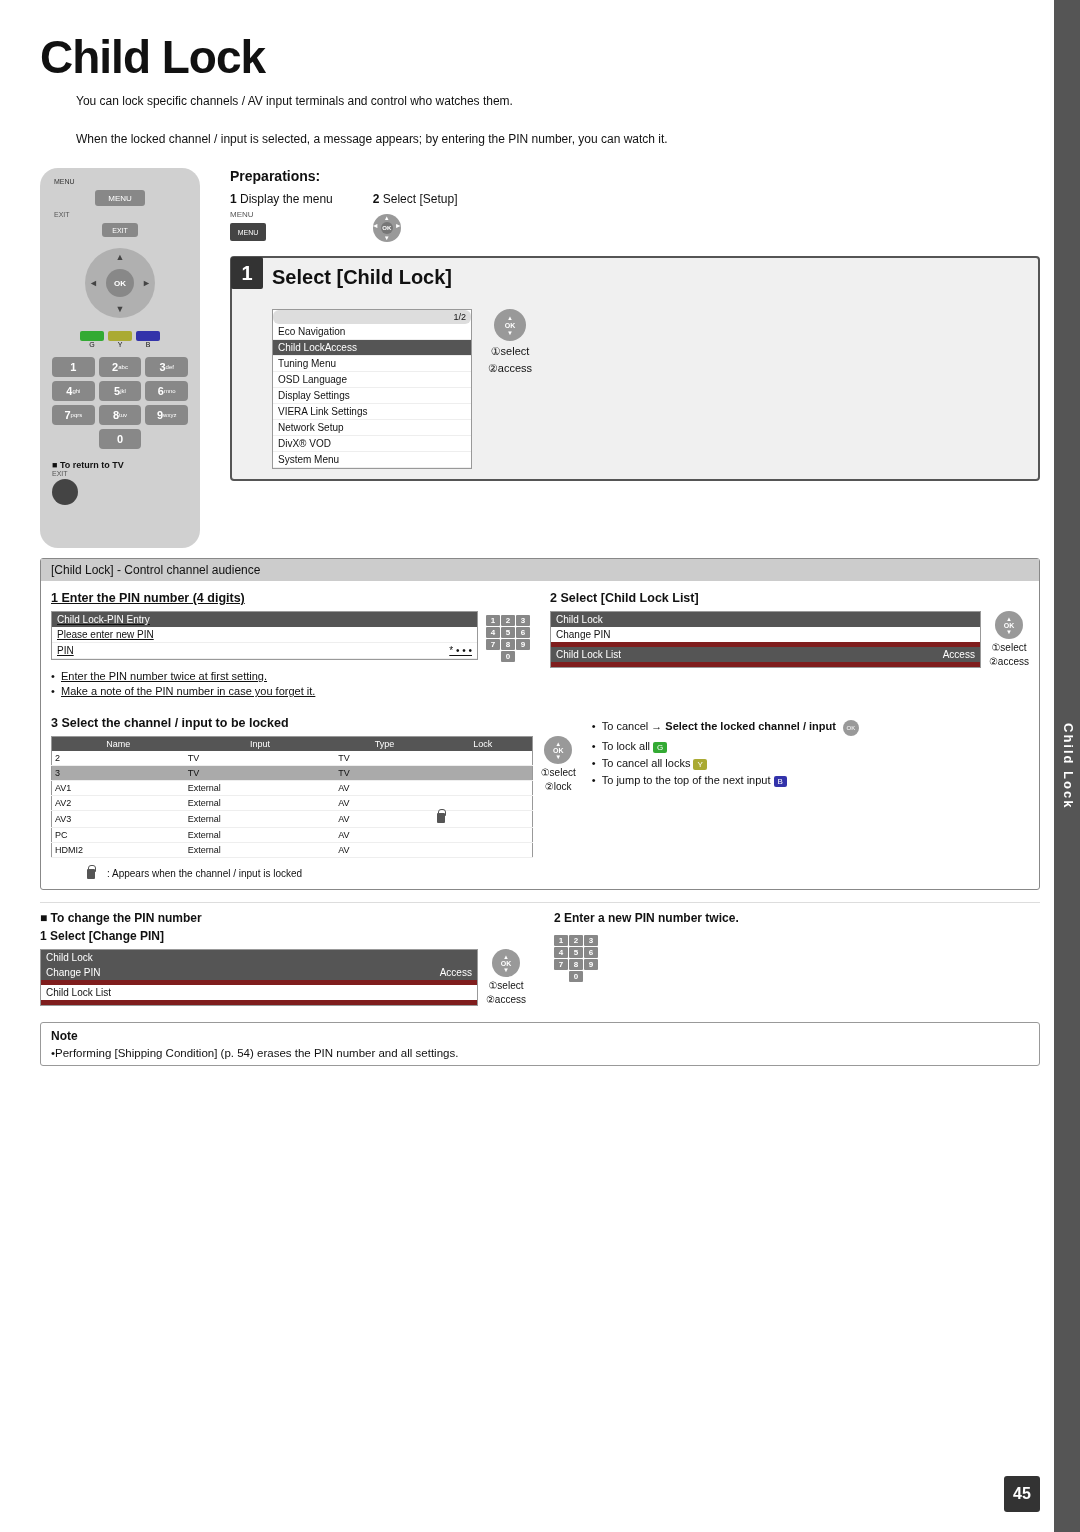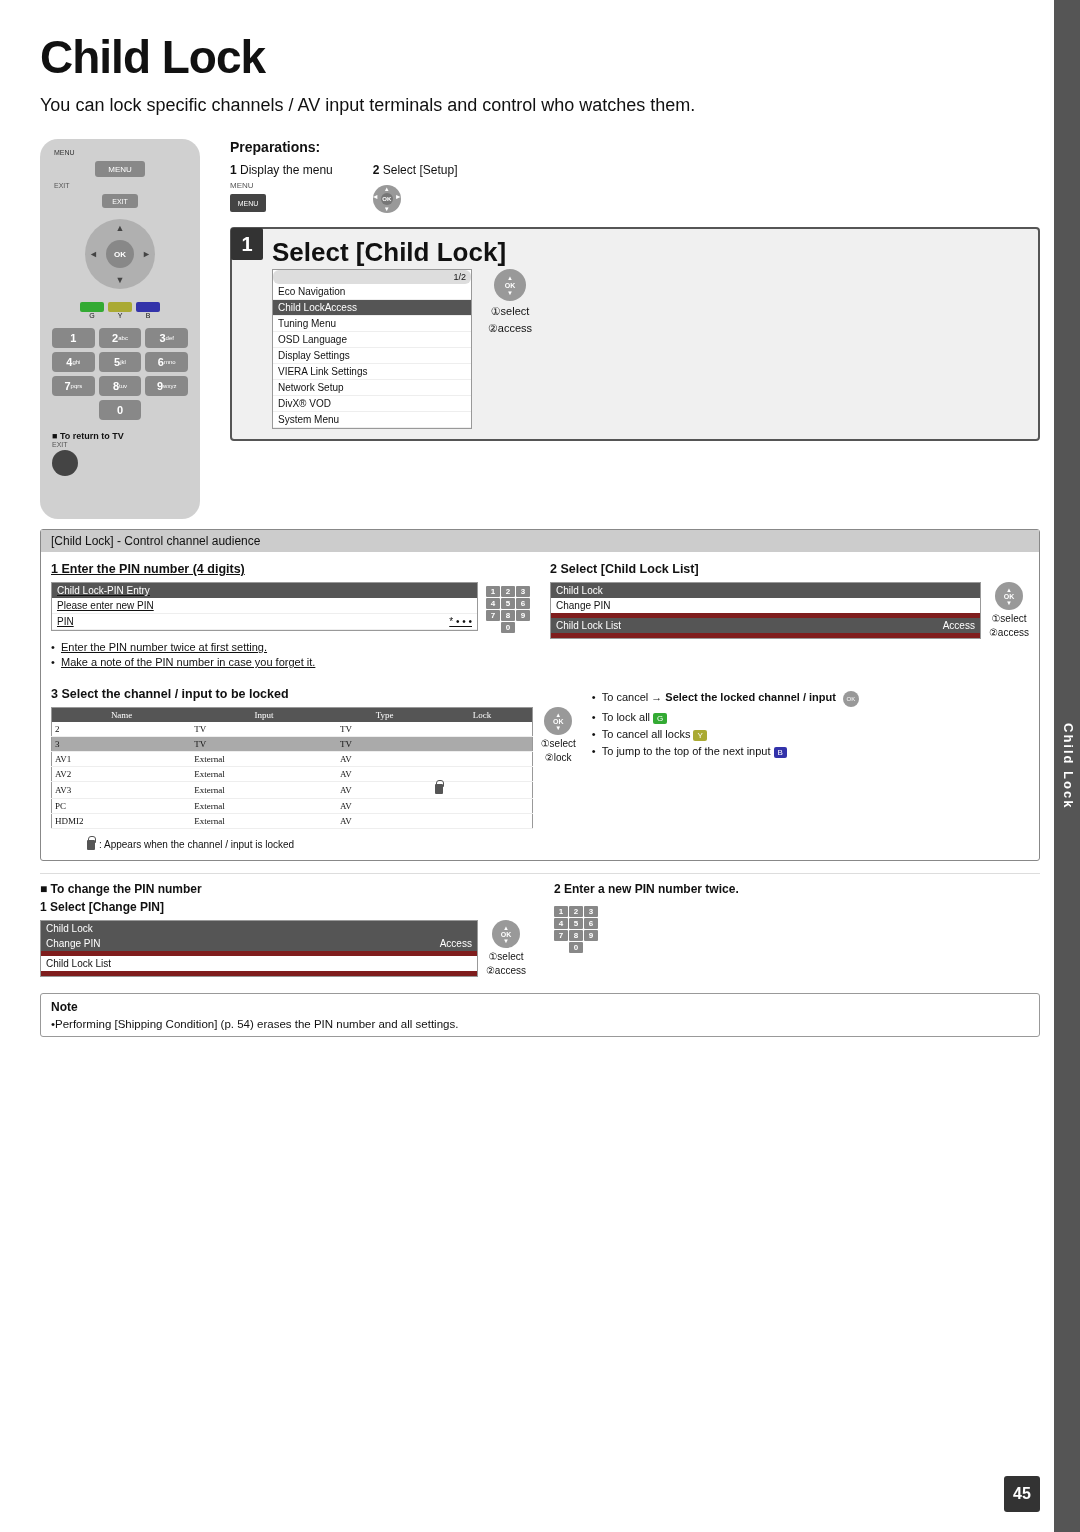--- a/index.html
+++ b/index.html
@@ -15,23 +15,24 @@
     }
 
     h1.page-title {
       font-size: 46px;
       font-weight: bold;
       margin-bottom: 8px;
       letter-spacing: -1px;
     }
 
     .intro-text {
-      font-size: 18px;
+      font-size: 12px;
       line-height: 1.5;
       margin-bottom: 20px;
+      margin-left: 36px;
     }
 
     
     .top-section {
       display: flex;
       gap: 30px;
       margin-bottom: 10px;
     }
 
     
@@ -193,23 +194,23 @@
       background: #333;
       color: #fff;
       width: 32px; height: 32px;
       display: flex; align-items: center; justify-content: center;
       font-size: 20px;
       font-weight: bold;
       border-radius: 2px;
     }
 
     .step1-title {
-      font-size: 26px;
-      font-weight: bold;
-      margin-bottom: 1px;
+      font-size: 20px;
+      font-weight: bold;
+      margin-bottom: 20px;
     }
 
     .step1-content {
       display: flex;
       gap: 16px;
       align-items: flex-start;
     }
 
     
     .menu-screen {
@@ -493,20 +494,21 @@
       font-size: 6px; color: #fff; font-weight: bold; line-height: 1;
     }
   </style>
 </head>
 <body>
 
 <h1 class="page-title">Child Lock</h1>
 
 <div>
   <div class="intro-text">You can lock specific channels / AV input terminals and control who watches them.</div>
+  <div class="intro-text">When the locked channel / input is selected, a message appears; by entering the PIN number, you can watch it.</div>
 </div>
 
 <div class="top-section">
 
   <div class="remote">
 
     <div class="remote-label">MENU</div>
     <div class="remote-btn" style="width:50px;height:16px;font-size:8px;">MENU</div>
 
     <div class="remote-label" style="font-size:7px;color:#555;">EXIT</div>
@@ -723,21 +725,21 @@
       </div>
     </div>
   </div>
 
   <div style="padding:0 10px 10px 10px;">
     <div class="channel-section">
       <div class="ch-left">
         <div class="cl-step-title">3  Select the channel / input to be locked</div>
 
         <div style="display:flex;gap:8px;align-items:flex-start;">
-          <div style="flex:1;font-family:Liberation Serif, serif;">
+          <div style="flex:1;">
             <table class="ch-table">
               <thead>
                 <tr>
                   <th>Name</th>
                   <th>Input</th>
                   <th>Type</th>
                   <th>Lock</th>
                 </tr>
               </thead>
               <tbody>
@@ -790,21 +792,21 @@
             <div style="width:28px;height:28px;background:#999;border-radius:50%;display:flex;align-items:center;justify-content:center;flex-direction:column;">
               <span style="font-size:6px;color:#fff;">▲</span>
               <span style="font-size:7px;color:#fff;font-weight:bold;">OK</span>
               <span style="font-size:6px;color:#fff;">▼</span>
             </div>
             <div style="font-size:10px;">①select</div>
             <div style="font-size:10px;">②lock</div>
           </div>
         </div>
 
-        <div style="display:flex;align-items:center;gap:4px;margin-top:4px;font-size:10px;padding-left:36px;">
+        <div style="display:flex;align-items:center;gap:12px;margin-top:4px;font-size:10px;padding-left:36px;">
           <span class="lock-icon" style="display:inline-block;"></span>
           <span>: Appears when the channel / input is locked</span>
         </div>
       </div>
 
       <div class="ch-right">
         <ul class="bullet-list" style="font-size:11px;">
           <li>To cancel → <strong>Select the locked channel / input</strong>
             <span style="display:inline-block;margin-left:4px;">
               <span style="display:inline-block;width:16px;height:16px;background:#999;border-radius:50%;font-size:6px;color:#fff;text-align:center;line-height:16px;">OK</span>

